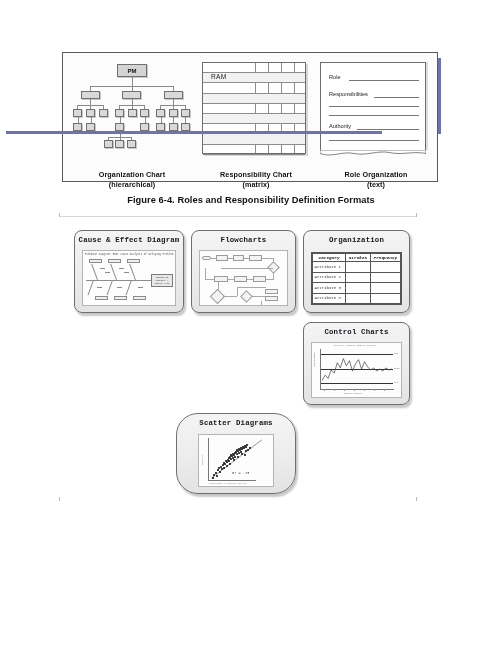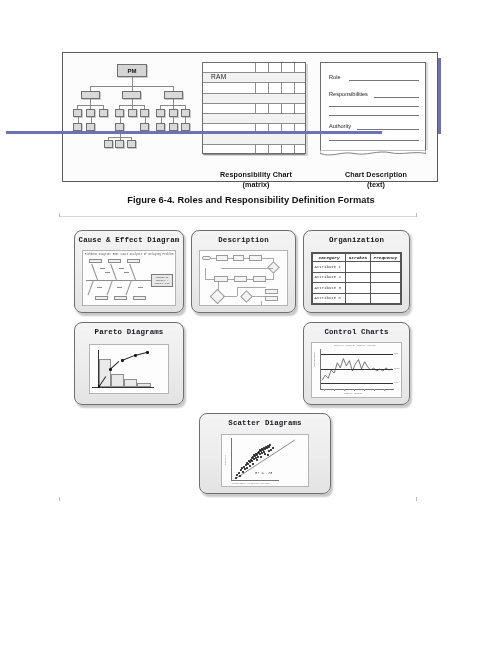--- a/index.html
+++ b/index.html
@@ -215,20 +215,24 @@
 
     <div class="ocl" style="left:47.5px;top:69px; width:1px; height:6px;"></div>
     <div class="ocl" style="left:36px;  top:75px; width:24px; height:1px;"></div>
     <div class="ocl" style="left:36px;  top:75px; width:1px; height:3px;"></div>
     <div class="ocl" style="left:47.5px;top:75px; width:1px; height:3px;"></div>
     <div class="ocl" style="left:59px;  top:75px; width:1px; height:3px;"></div>
     <div class="ocbox" style="left:32px; top:78px; width:9px; height:8px;"></div>
     <div class="ocbox" style="left:43px; top:78px; width:9px; height:8px;"></div>
     <div class="ocbox" style="left:55px; top:78px; width:9px; height:8px;"></div>
 
+    <div class="fig1-cap" style="top:108px;">
+      <div>Organization Chart</div>
+      <div>(hierarchical)</div>
+    </div>
   </div>
 
   <div class="fig1-col" id="ramchart">
     <div id="ram-table">
       <div class="vline" style="left:52px;"></div>
       <div class="vline" style="left:65px;"></div>
       <div class="vline" style="left:78px;"></div>
       <div class="vline" style="left:91px;"></div>
       <div class="rrow"></div>
         <div class="rrow"></div>
@@ -258,21 +262,21 @@
       <span class="role-rule" style="left:8px;  top:52px; width:90px;"></span>
 
       <span class="role-line" style="left:8px; top:60px;">Authority</span>
       <span class="role-rule" style="left:36px; top:66px; width:62px;"></span>
       <span class="role-rule" style="left:8px;  top:77px; width:90px;"></span>
     </div>
     <svg id="role-torn" viewBox="0 0 106 8" preserveAspectRatio="none">
       <path d="M0,0 L0,4 C12,9 22,1 34,4 C46,7 58,0 70,3 C82,6 94,1 106,4 L106,0 Z" fill="#ffffff" stroke="#6d6d6d" stroke-width="0.9"></path>
     </svg>
     <div class="fig1-cap" style="top:108px;">
-      <div>Chart Description</div>
+      <div>Role Organization</div>
       <div>(text)</div>
     </div>
   </div>
 </div>
 <div id="fig1-shadow"></div>
 <div id="fig1-shadow-r"></div>
 
 <div id="fig-caption">Figure 6-4. Roles and Responsibility Definition Formats</div>
 
 <div class="hair" style="left:60px; top:216px; width:357px; height:.9px;"></div>
@@ -310,21 +314,21 @@
       <div class="fb-spine" style="left:36px; top:17px; width:5px; height:.5px;"></div>
       <div class="fb-spine" style="left:41px; top:21px; width:5px; height:.5px;"></div>
       <div class="fb-spine" style="left:14px; top:36px; width:5px; height:.5px;"></div>
       <div class="fb-spine" style="left:34px; top:36px; width:5px; height:.5px;"></div>
       <div class="fb-spine" style="left:55px; top:36px; width:5px; height:.5px;"></div>
       <div class="fb-eff">PROBLEM OR PROPOSAL / SPECIAL CASE</div>
     </div>
   </div>
 
   <div class="panel" style="left:117px; top:0px; width:105px; height:83px;">
-    <div class="panel-title">Description</div>
+    <div class="panel-title">Flowcharts</div>
     <div class="panel-art art-plain">
 
       <div class="fc-rnd" style="left:2px;  top:5px;  width:9px;  height:4px;"></div>
       <div class="fc-box" style="left:16px; top:4px;  width:12px; height:6px;"></div>
       <div class="fc-box" style="left:33px; top:4px;  width:11px; height:6px;"></div>
       <div class="fc-box" style="left:49px; top:4px;  width:13px; height:6px;"></div>
       <div class="fc-dia" style="left:69px; top:12px; width:9px;  height:9px;"></div>
       <div class="fc-ln" style="left:11px; top:7px;  width:5px;  height:.5px;"></div>
       <div class="fc-ln" style="left:28px; top:7px;  width:5px;  height:.5px;"></div>
       <div class="fc-ln" style="left:44px; top:7px;  width:5px;  height:.5px;"></div>
@@ -386,40 +390,20 @@
           <tr>
             <td>Attribute n</td>
             <td></td>
             <td></td>
           </tr>
         </tbody>
       </table>
     </div>
   </div>
 
-  <div class="panel" style="left:0px; top:92px; width:110px; height:83px;">
-    <div class="panel-title">Pareto Diagrams</div>
-    <div class="panel-art art-plain" style="left:14px; right:14px; top:21px; bottom:10px;">
-      <div class="axis" style="left:8px;  top:5px;  width:1.4px; height:37px;"></div>
-      <div class="axis" style="left:2px;  top:42px; width:62px;  height:1.4px;"></div>
-      <div class="bar" style="left:9px;  top:14px; width:12px; height:28px;"></div>
-      <div class="bar" style="left:21px; top:29px; width:13px; height:13px;"></div>
-      <div class="bar" style="left:34px; top:34px; width:13px; height:8px;"></div>
-      <div class="bar" style="left:47px; top:38px; width:14px; height:4px;"></div>
-      <div class="dot" style="left:7.5px;  top:40px;"></div>
-      <div class="dot" style="left:19px;   top:23px;"></div>
-      <div class="dot" style="left:31px;   top:14px;"></div>
-      <div class="dot" style="left:44px;   top:9px;"></div>
-      <div class="dot" style="left:56px;   top:6px;"></div>
-      <div class="seg" style="left:9px;  top:41px; width:11.5px; transform:rotate(-56deg);"></div>
-      <div class="seg" style="left:20.3px; top:24.3px; width:12.3px; transform:rotate(-42deg);"></div>
-      <div class="seg" style="left:32.3px; top:15.3px; width:13.2px; transform:rotate(-22deg);"></div>
-      <div class="seg" style="left:45.3px; top:10.3px; width:12.4px; transform:rotate(-14deg);"></div>
-    </div>
-  </div>
 
 
   <div class="panel" style="left:229px; top:92px; width:107px; height:83px;">
     <div class="panel-title">Control Charts</div>
     <div class="panel-art art-plain">
       <div class="mini-lbl" style="left:22px; top:1px;">Initial Control Sample Points</div>
       <div class="mini-lbl" style="left:1px; top:24px; transform:rotate(-90deg); transform-origin:left top;">Measurement</div>
       <div class="mini-lbl" style="left:32px; top:49px;">Sample Number</div>
       <div class="axis" style="left:8px;  top:6px;  width:.8px; height:40px; background:#777;"></div>
       <div class="axis" style="left:8px;  top:46px; width:74px; height:.8px; background:#777;"></div>
@@ -438,21 +422,21 @@
       <div class="axis" style="left:12px; top:46px; width:.6px; height:2px; background:#999;"></div>
       <div class="axis" style="left:22px; top:46px; width:.6px; height:2px; background:#999;"></div>
       <div class="axis" style="left:32px; top:46px; width:.6px; height:2px; background:#999;"></div>
       <div class="axis" style="left:42px; top:46px; width:.6px; height:2px; background:#999;"></div>
       <div class="axis" style="left:52px; top:46px; width:.6px; height:2px; background:#999;"></div>
       <div class="axis" style="left:62px; top:46px; width:.6px; height:2px; background:#999;"></div>
       <div class="axis" style="left:72px; top:46px; width:.6px; height:2px; background:#999;"></div>
     </div>
   </div>
 
-  <div class="panel" style="left:125px; top:183px; width:132px; height:81px;">
+  <div class="panel" style="left:102px; top:183px; width:120px; height:81px;border-radius:22px;">
     <div class="panel-title">Scatter Diagrams</div>
     <div class="panel-art art-plain" style="left:21px; right:21px; top:20px; bottom:6px;">
       <div class="axis" style="left:9px; top:3px;  width:.8px; height:42px; background:#777;"></div>
       <div class="axis" style="left:9px; top:45px; width:48px; height:.8px; background:#777;"></div>
       <div class="mini-lbl" style="left:2px; top:30px; transform:rotate(-90deg); transform-origin:left top;">Defects</div>
       <div class="mini-lbl" style="left:10px; top:47px; font-size:2.1px;">Temperature in Degrees Celsius</div>
       <svg class="curve" style="left:0; top:0; width:100%; height:100%;" viewBox="0 0 66 52" preserveAspectRatio="none">
         <line x1="11" y1="44" x2="56" y2="5" stroke="#555" stroke-width="0.6"></line>
       </svg>
       <div class="sc-pt" style="left:14px; top:39px;"></div>

